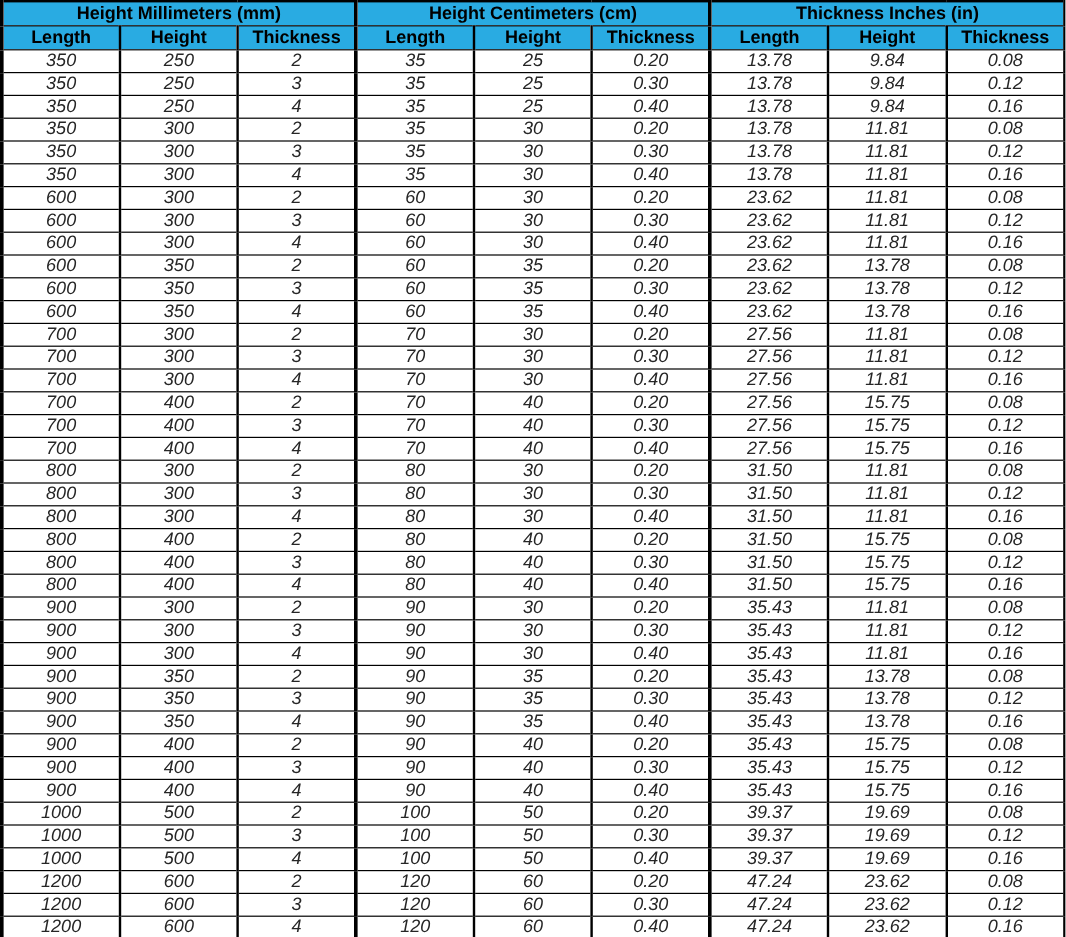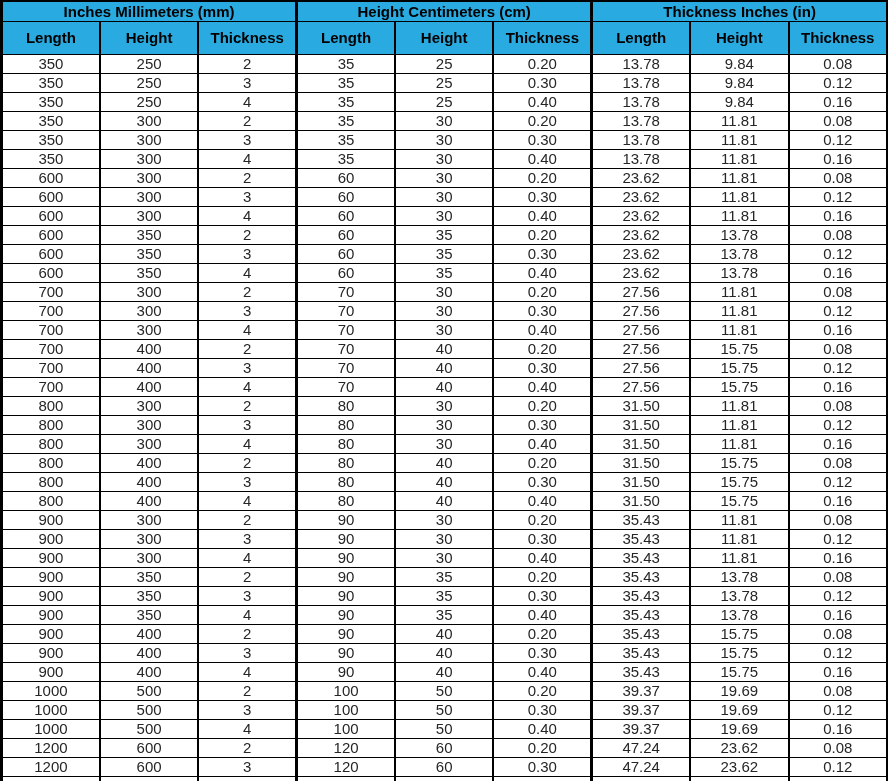--- a/index.html
+++ b/index.html
@@ -41,23 +41,23 @@
     border-left-width: 3px;
   }
   thead th {
     background: var(--header-bg);
     color: var(--header-text);
     font-weight: bold;
     border-bottom-width: 2px;
   }
   tr.group-row { height: 20px; }
   tr.group-row th { font-size: 15px; }
-  tr.sub-row { height: 33px; }
+  tr.sub-row { height: 20px; }
   tr.sub-row th { font-size: 15px; }
-  tbody tr { height: 19px; }
+  tbody tr { height: 19px; font-style: italic; }
   tbody td {
     font-size: 15px;
     color: var(--cell-text);
     line-height: 1;
   }
 </style>
 </head>
 <body>
 
 <table class="size-chart">
@@ -67,21 +67,21 @@
       <col>
       <col>
       <col>
       <col>
       <col>
       <col>
       <col>
   </colgroup>
   <thead>
     <tr class="group-row">
-      <th colspan="3" class="gstart">Inches Millimeters (mm)</th>
+      <th colspan="3" class="gstart">Height Millimeters (mm)</th>
       <th colspan="3" class="gstart">Height Centimeters (cm)</th>
       <th colspan="3" class="gstart">Thickness Inches (in)</th>
     </tr>
     <tr class="sub-row">
       <th class="gstart">Length</th>
       <th>Height</th>
       <th>Thickness</th>
       <th class="gstart">Length</th>
       <th>Height</th>
       <th>Thickness</th>

